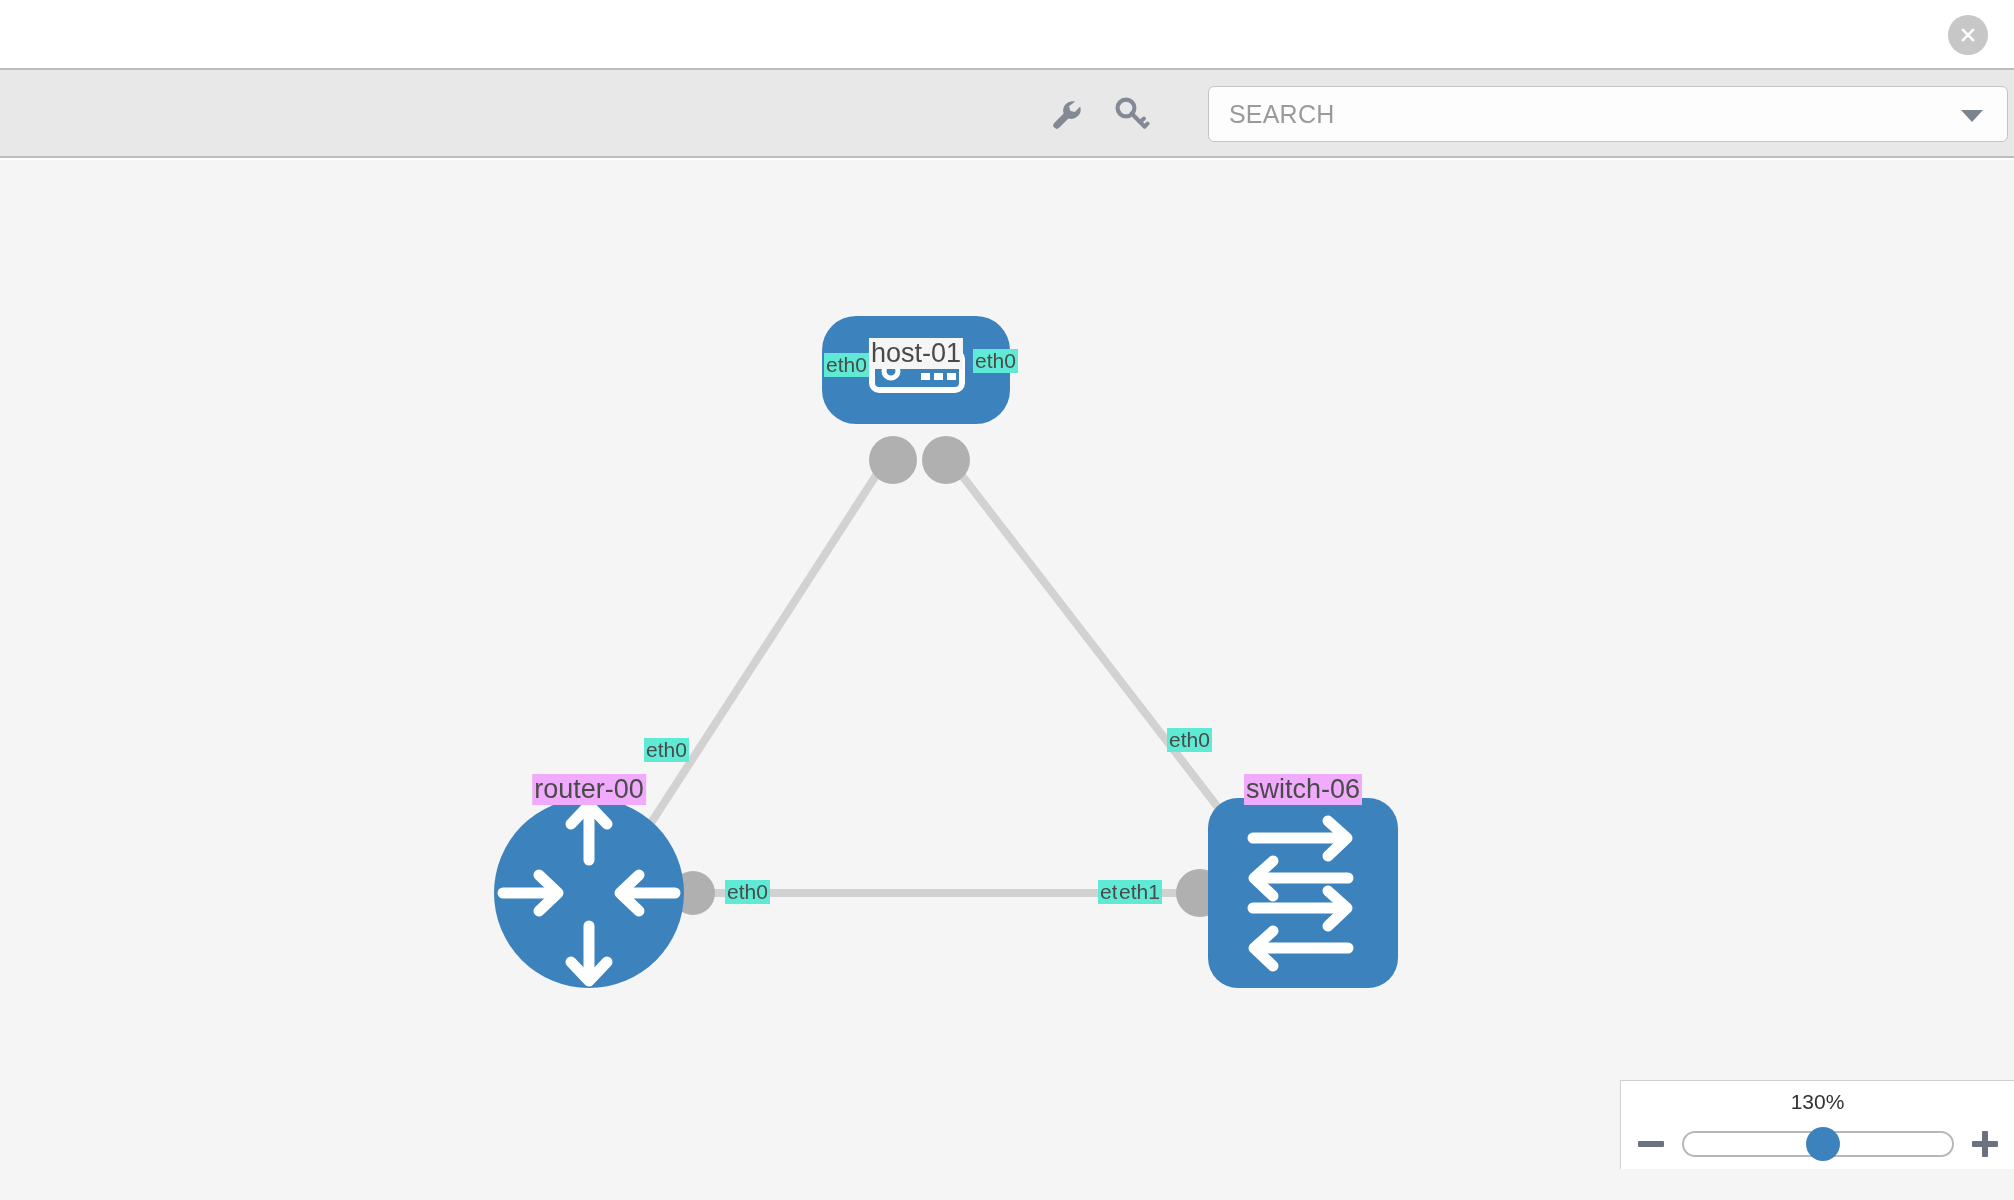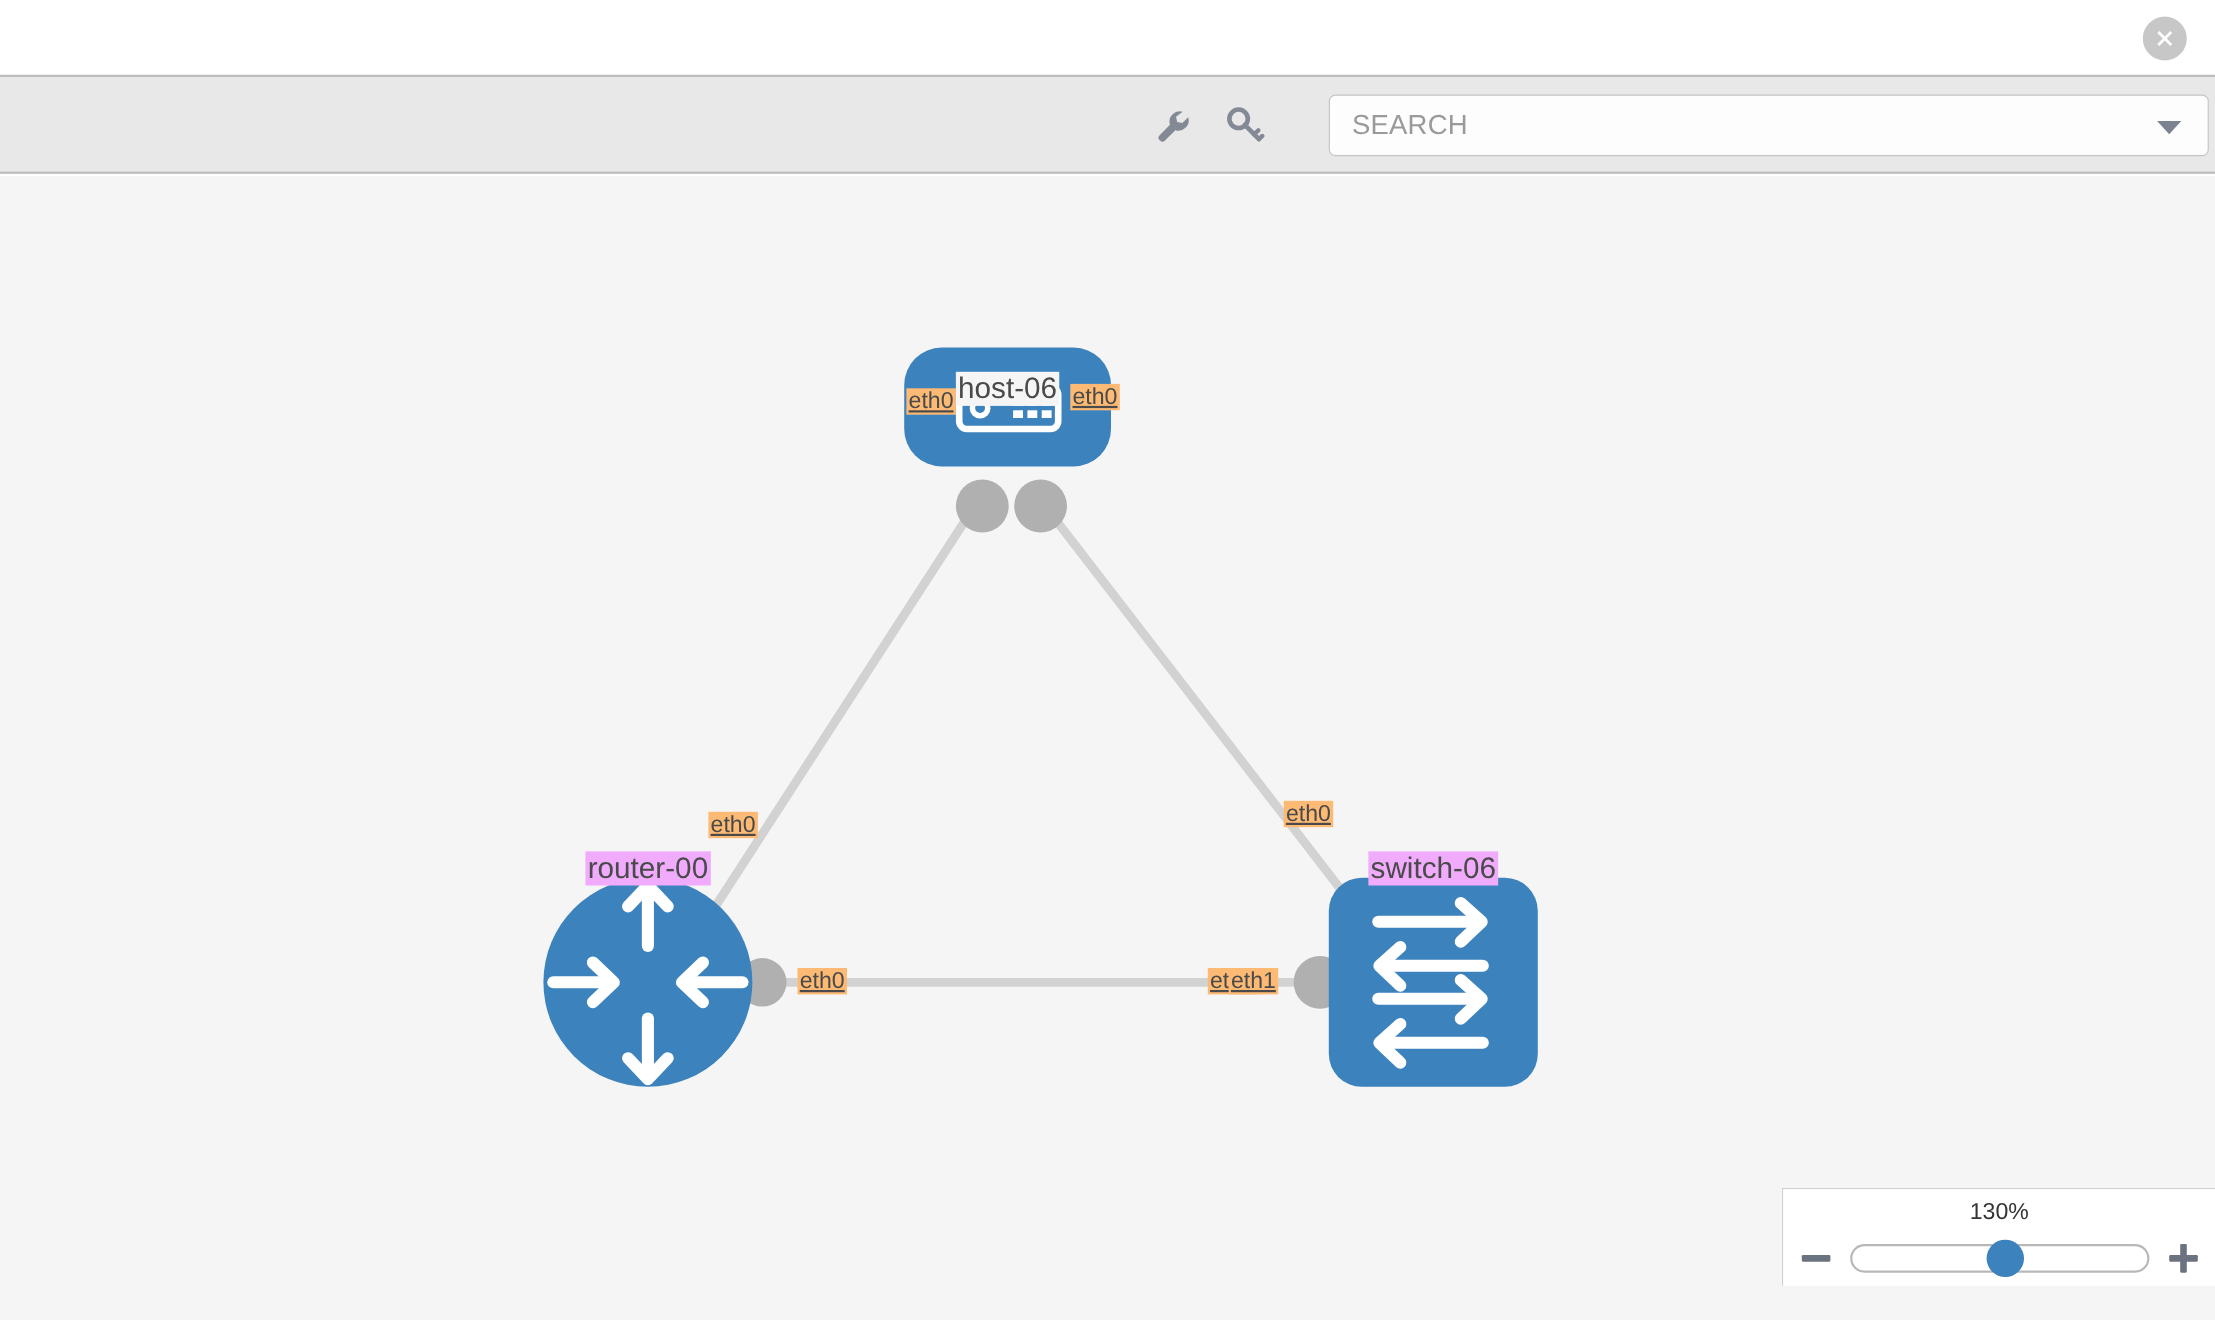--- a/index.html
+++ b/index.html
@@ -108,24 +108,23 @@
     color: #4a4a4a;
     background: #f0abfc;
     padding: 0 2px;
     white-space: nowrap;
     transform: translateX(-50%);
   }
   .edge-label {
     position: absolute;
     font-size: 21px;
     color: #4a4a4a;
-    background: #fdba74;
+    background: #5eead4;
     padding: 0 2px;
     white-space: nowrap;
-    text-decoration: underline;
   }
 
   
   .zoom-widget {
     position: absolute; left: 1620px; top: 1080px;
     width: 394px; height: 89px;
     background: #ffffff;
     border: 1px solid #d0d0d0;
     border-right: none; border-bottom: none;
   }
@@ -271,21 +270,21 @@
     </svg>
 
     <div class="edge-label" style="left:824px; top:193px;">eth0</div>
     <div class="edge-label" style="left:973px; top:189px;">eth0</div>
     <div class="edge-label" style="left:644px; top:578px;">eth0</div>
     <div class="edge-label" style="left:1167px; top:568px;">eth0</div>
     <div class="edge-label" style="left:725px; top:720px;">eth0</div>
     <div class="edge-label" style="left:1098px; top:720px;">eth0</div>
     <div class="edge-label" style="left:1117px; top:720px;">eth1</div>
 
-    <div class="node-label" style="left:916px; top:178px; background:#f5f5f5;">host-06</div>
+    <div class="node-label" style="left:916px; top:178px; background:#f5f5f5;">host-01</div>
     <div class="node-label" style="left:589px; top:614px;">router-00</div>
     <div class="node-label" style="left:1303px; top:614px;">switch-06</div>
   </div>
 
   <div class="zoom-widget">
     <div class="zoom-pct">130%</div>
     <div class="zoom-row">
       <div class="zoom-minus"></div>
       <div class="zoom-track">
         <div class="zoom-handle" style="left: 52%;"></div>

